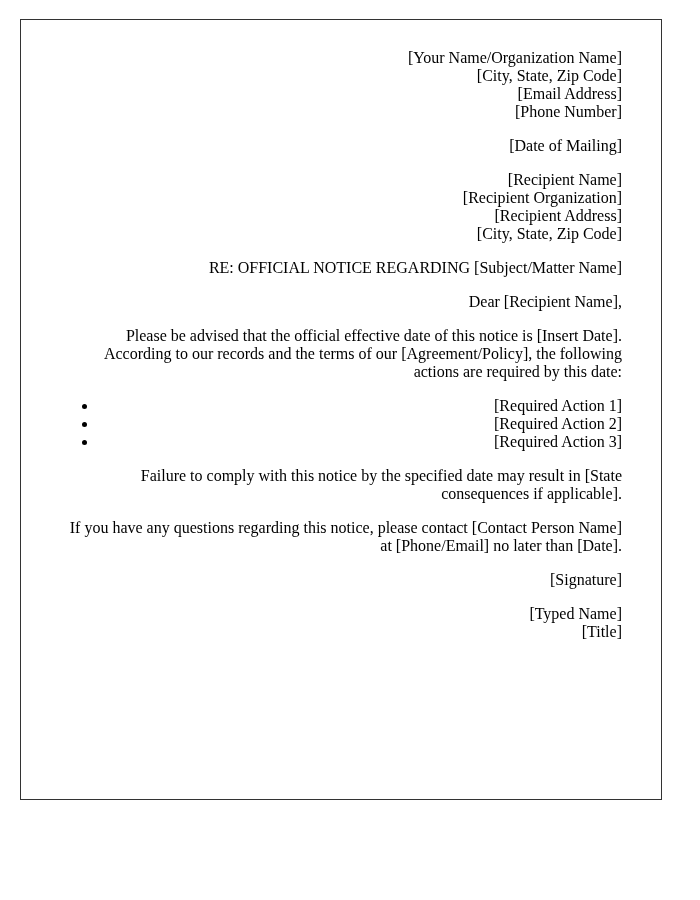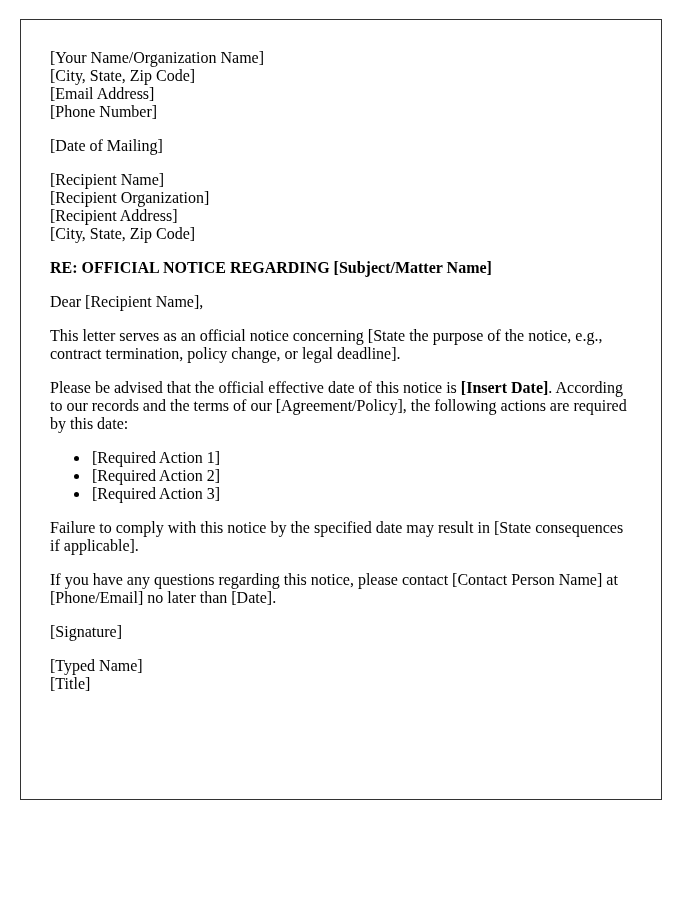--- a/index.html
+++ b/index.html
@@ -21,35 +21,36 @@
     width: 642px;
     height: 781px;
     box-sizing: border-box;
     border: 1px solid #333333;
     padding: 13px 31px 13px 29px;
     overflow: hidden;
     background: #ffffff;
   }
   .letter-frame p,
   .letter-frame ul {
-    margin: 16px 0;
+    margin: 16px 8px;
     font-size: 16px;
     line-height: 18px;
+    text-align: right;
   }
   .letter-frame ul {
     padding-left: 40px;
   }
   .letter-frame li {
     padding-left: 2px;
   }
   .line {
     display: block;
   }
   .bold {
-    font-weight: bold;
+    font-weight: normal;
   }
 </style>
 </head>
 <body>
 
 <div class="letter-frame">
 
   <p>
     <span class="line">[Your Name/Organization Name]</span>
     <span class="line">[City, State, Zip Code]</span>
@@ -63,21 +64,20 @@
     <span class="line">[Recipient Name]</span>
     <span class="line">[Recipient Organization]</span>
     <span class="line">[Recipient Address]</span>
     <span class="line">[City, State, Zip Code]</span>
   </p>
 
   <p class="bold">RE: OFFICIAL NOTICE REGARDING [Subject/Matter Name]</p>
 
   <p>Dear [Recipient Name],</p>
 
-  <p>This letter serves as an official notice concerning [State the purpose of the notice, e.g., contract termination, policy change, or legal deadline].</p>
 
   <p><span>Please be advised that the official effective date of this notice is </span><span class="bold">[Insert Date]</span><span>. According to our records and the terms of our [Agreement/Policy], the following actions are required by this date:</span></p>
 
   <ul>
     <li>[Required Action 1]</li>
     <li>[Required Action 2]</li>
     <li>[Required Action 3]</li>
   </ul>
 
   <p>Failure to comply with this notice by the specified date may result in [State consequences if applicable].</p>

